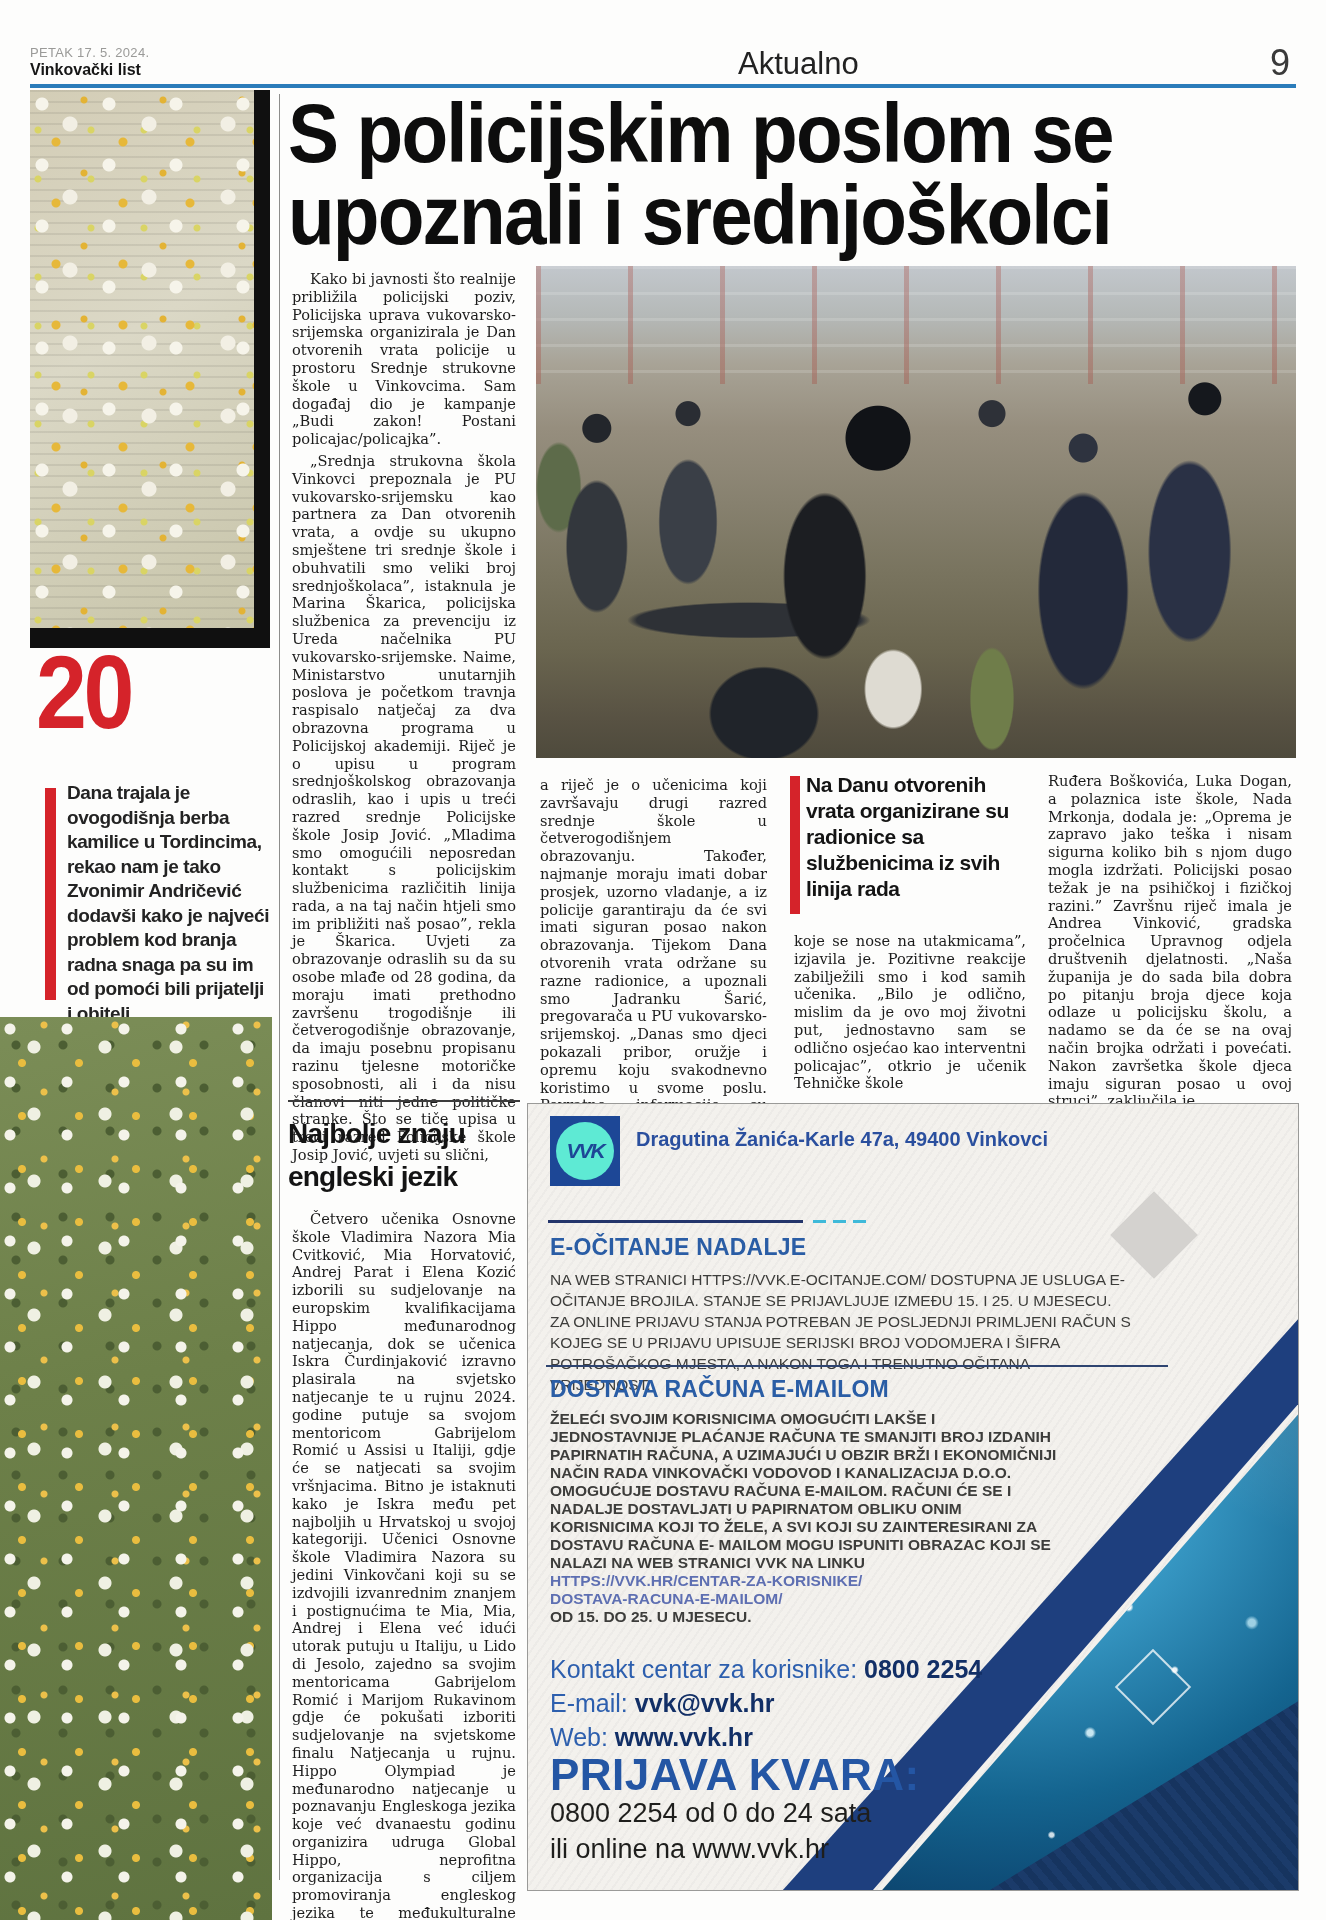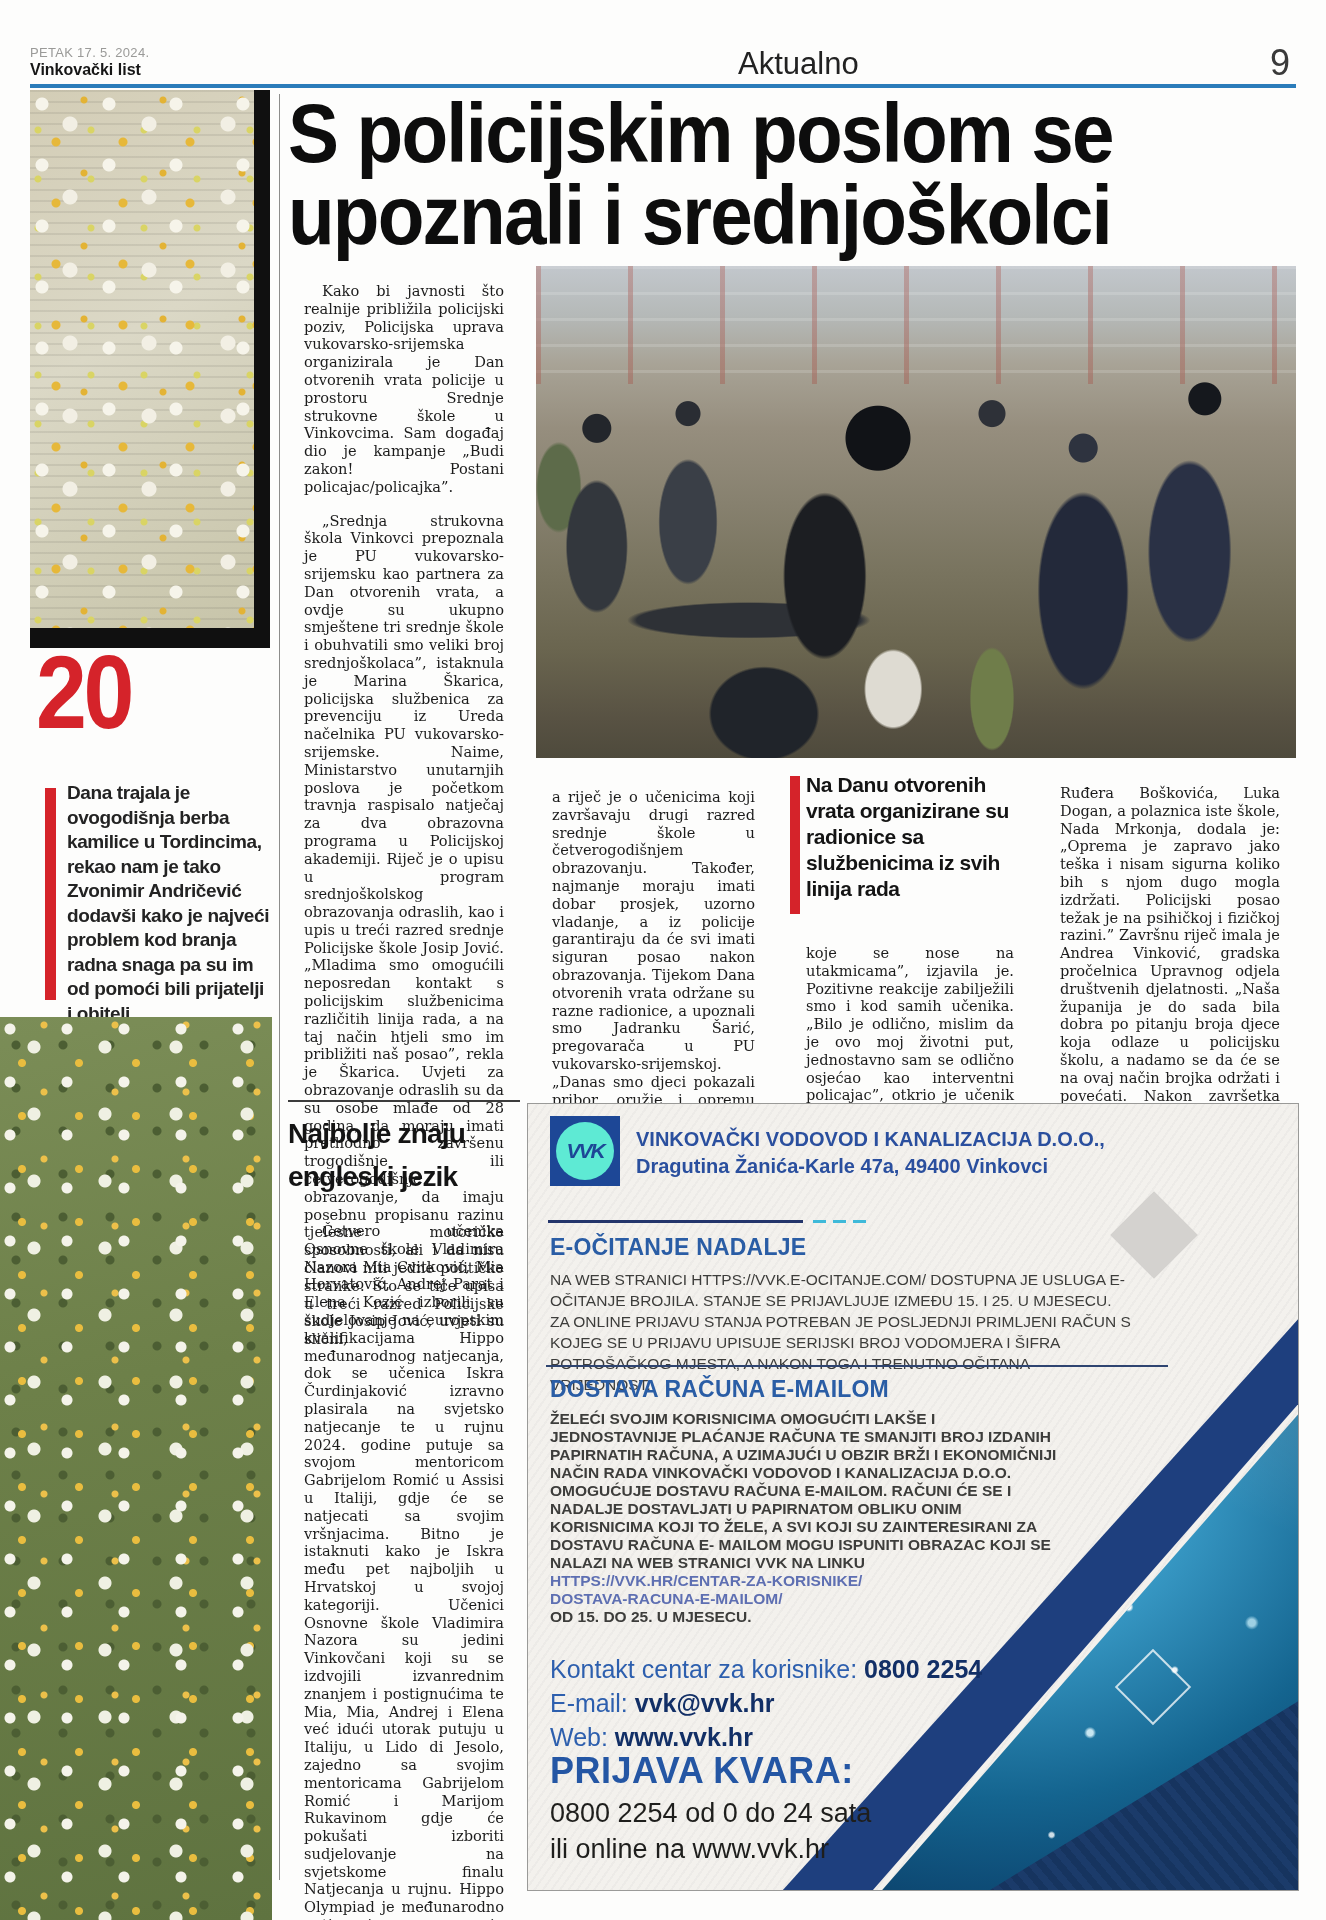--- a/index.html
+++ b/index.html
@@ -40,21 +40,21 @@
       radial-gradient(circle at 16px 28px,#4c5e33 0 4px,rgba(76,94,51,0) 5px),
       linear-gradient(170deg,#7b8d57 0%,#6d8049 40%,#5f7340 100%);
     background-size:57px 53px,71px 67px,57px 53px,71px 67px,47px 43px,100% 100%;}
   .v-rule{left:279px;top:94px;width:1px;height:1786px;background:#8d8d8b;}
 
   
   .headline{left:288px;top:92px;color:#0d0d0d;font-weight:bold;}
   .headline .hl{white-space:nowrap;font-size:84px;line-height:82px;letter-spacing:-2px;}
   .headline .hl span{display:inline-block;transform:scaleX(.91);transform-origin:left;}
   .bodytext{font-family:"DejaVu Serif","Liberation Serif",serif;font-size:14.6px;line-height:17.8px;text-align:justify;color:#1c1c1c;}
-  .bodytext p{margin:16px;text-indent:18px;}
+  .bodytext p{margin:4px;text-indent:18px;}
   .bodytext p.noind{text-indent:0;}
   .col1{left:288px;top:266px;width:232px;}
   .col2{left:536px;top:772px;width:235px;}
   .col4{left:1044px;top:768px;width:252px;}
   .photo-main{left:536px;top:266px;width:760px;height:492px;overflow:hidden;
     background:
       radial-gradient(circle 34px at 45% 35%,#111317 0 32px,rgba(17,19,23,0) 33px),
       radial-gradient(circle 15px at 8% 33%,#23262b 0 14px,rgba(35,38,43,0) 15px),
       radial-gradient(ellipse 42px 90px at 8% 57%,#33373d 0 70%,rgba(51,55,61,0) 74%),
       radial-gradient(circle 13px at 20% 30%,#2a2d33 0 12px,rgba(42,45,51,0) 13px),
@@ -115,21 +115,21 @@
   .ad-h{position:absolute;left:22px;font-size:23px;font-weight:bold;color:#2a5da5;letter-spacing:.2px;}
   .s1-h{top:130px;}
   .ad-p{position:absolute;left:22px;font-size:15.5px;line-height:21px;color:#3d3d3b;font-weight:500;}
   .s1-p{top:165px;width:582px;}
   .ad-div{position:absolute;left:18px;top:261px;width:622px;height:2px;background:#2e4470;}
   .s2-h{top:272px;}
   .s2-p{top:306px;width:514px;line-height:18px;font-weight:bold;}
   .ad-link{color:#5e6fb2;}
   .contact{position:absolute;left:22px;top:548px;font-size:25px;line-height:34px;color:#2d5fae;}
   .contact b{color:#122f66;font-weight:bold;}
-  .fault-h{position:absolute;left:22px;top:646px;font-size:36px;font-weight:bold;color:#2456a4;letter-spacing:.5px;}
+  .fault-h{position:absolute;left:22px;top:646px;font-size:44px;font-weight:bold;color:#2456a4;letter-spacing:.5px;}
   .fault-l{position:absolute;left:22px;font-size:27px;color:#1e1e1c;font-weight:500;}
   .f1{top:694px;}.f2{top:730px;}
 </style>
 </head>
 <body>
 
 <div>
 
   <div class="abs m-date">PETAK 17. 5. 2024.</div>
   <div class="abs m-pub">Vinkovački list</div>
@@ -189,21 +189,20 @@
     <div class="band"></div>
     <div class="water"></div>
     <div class="corner"></div>
     <div class="diamond-outline"></div>
 
     <div class="ad-content">
       <div class="logo">
         <div class="circle">VVK</div>
       </div>
       <div class="company">
-        <div>VINKOVAČKI VODOVOD I KANALIZACIJA D.O.O.,</div>
         <div>Dragutina Žanića-Karle 47a, 49400 Vinkovci</div>
       </div>
       <div class="nav-rule"></div>
       <div class="dash d1"></div>
       <div class="dash d2"></div>
       <div class="dash d3"></div>
 
       <div class="ad-h s1-h">E-OČITANJE NADALJE</div>
       <div class="ad-p s1-p">NA WEB STRANICI HTTPS://VVK.E-OCITANJE.COM/ DOSTUPNA JE USLUGA E-OČITANJE BROJILA. STANJE SE PRIJAVLJUJE IZMEĐU 15. I 25. U MJESECU. ZA ONLINE PRIJAVU STANJA POTREBAN JE POSLJEDNJI PRIMLJENI RAČUN S KOJEG SE U PRIJAVU UPISUJE SERIJSKI BROJ VODOMJERA I ŠIFRA POTROŠAČKOG MJESTA, A NAKON TOGA I TRENUTNO OČITANA VRIJEDNOST.</div>
 

